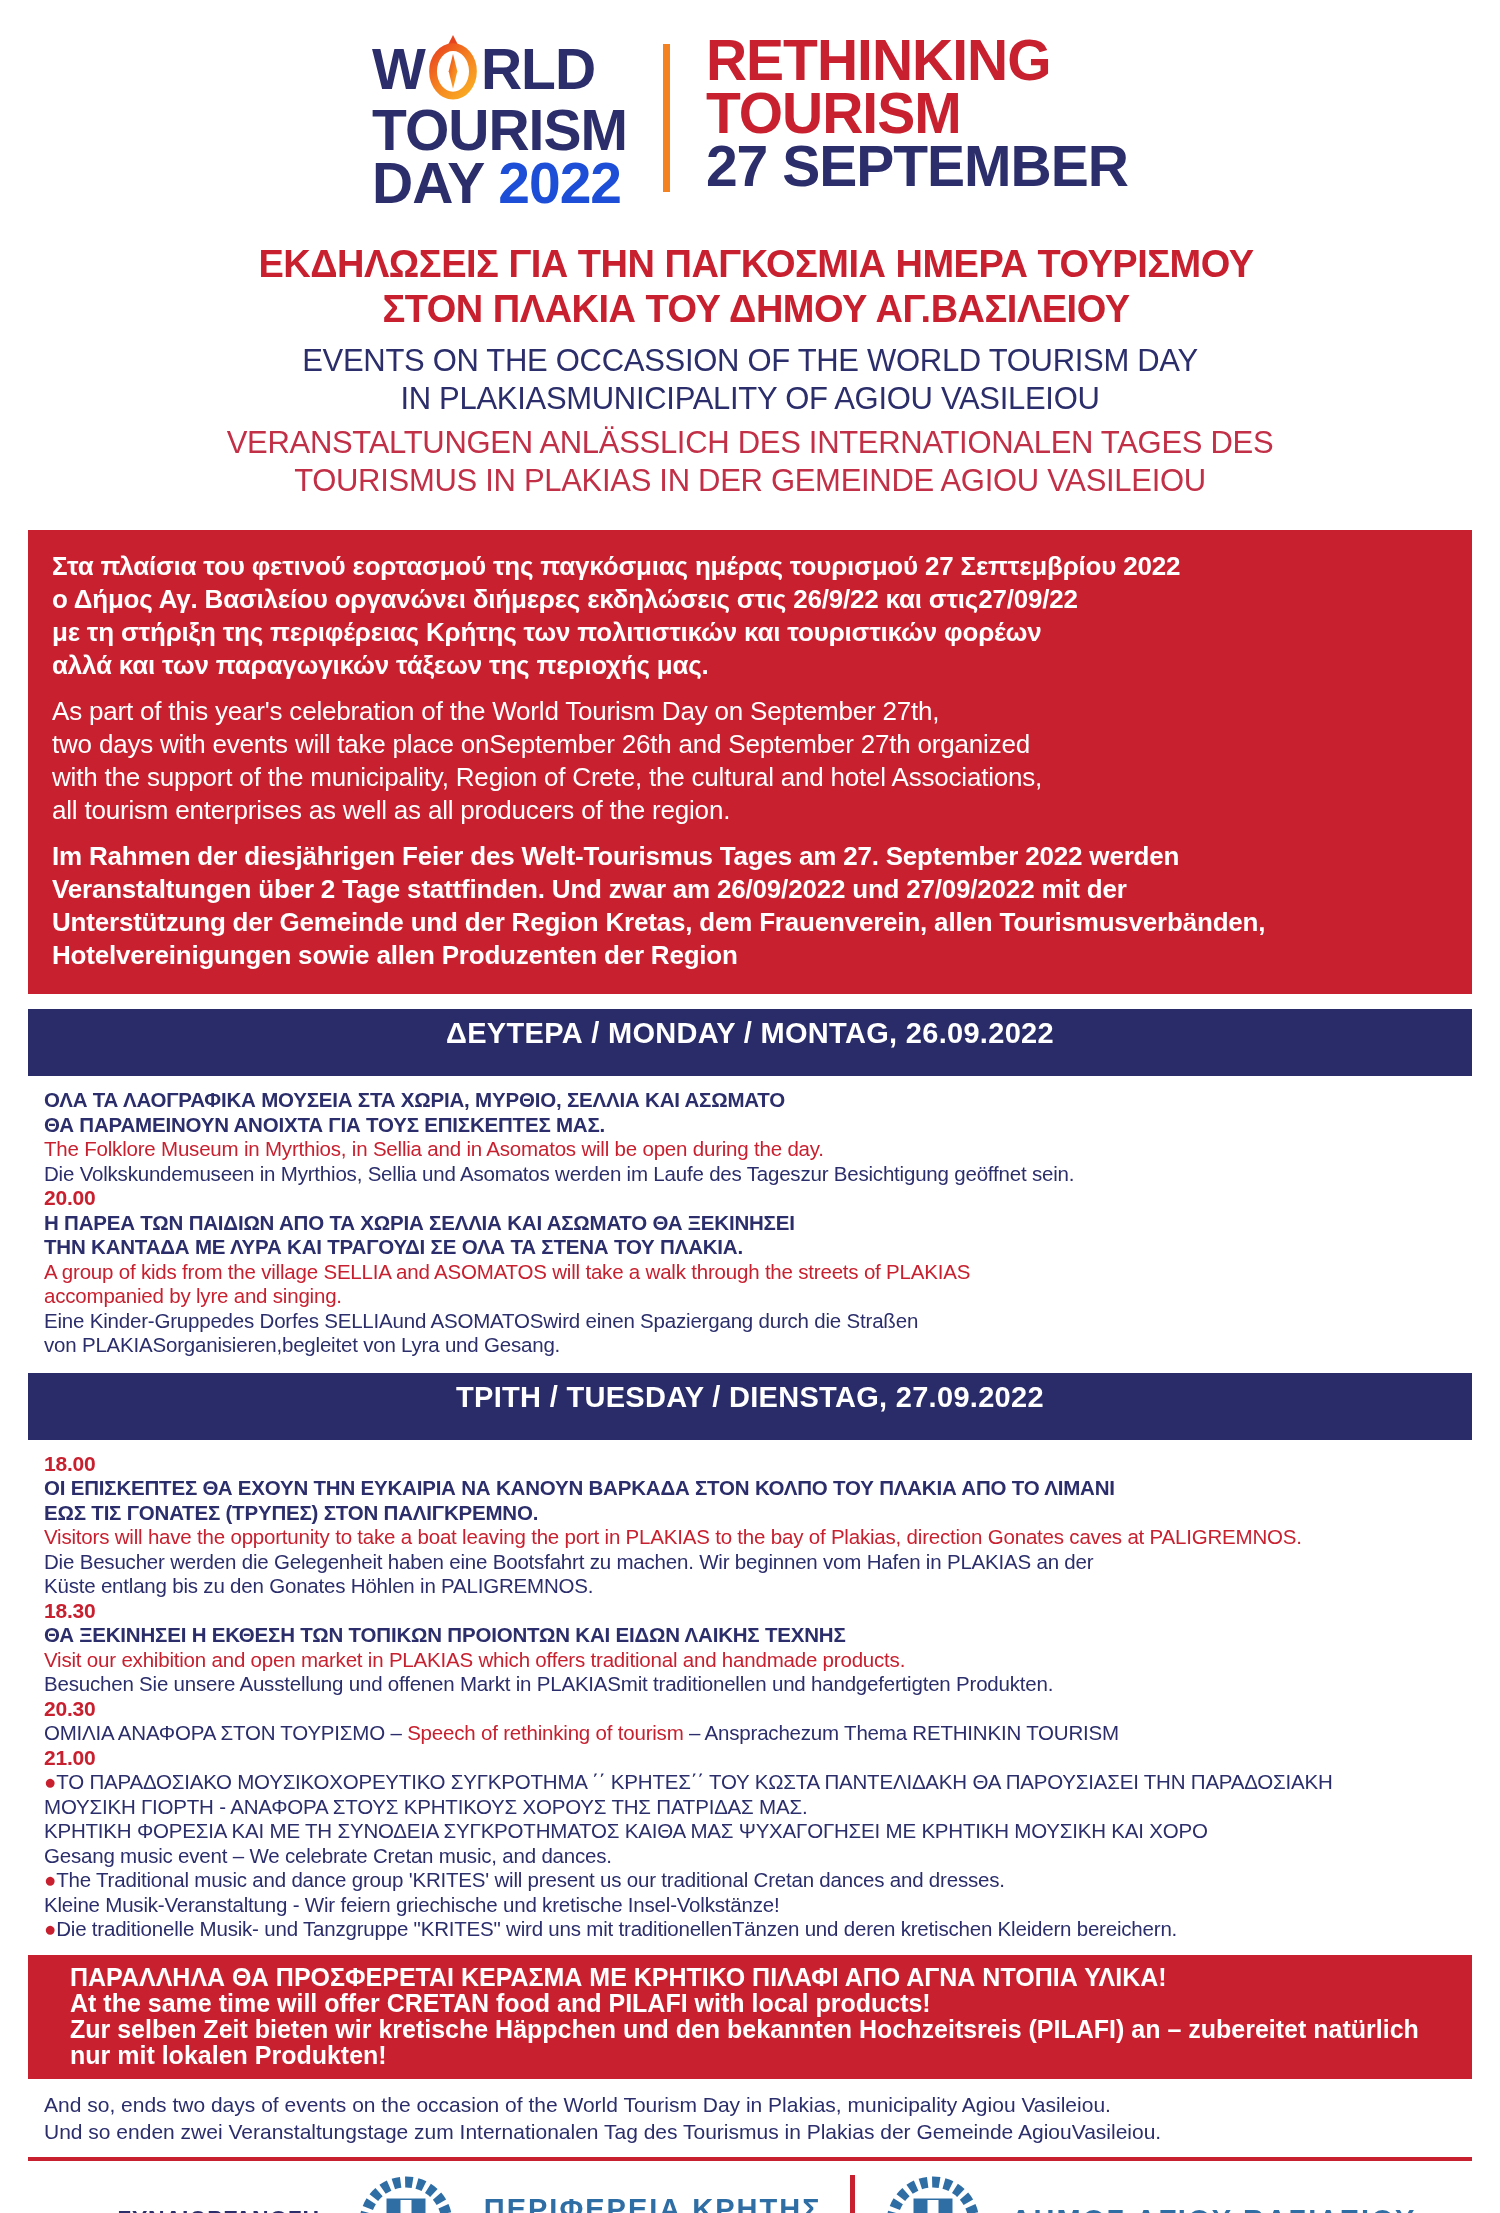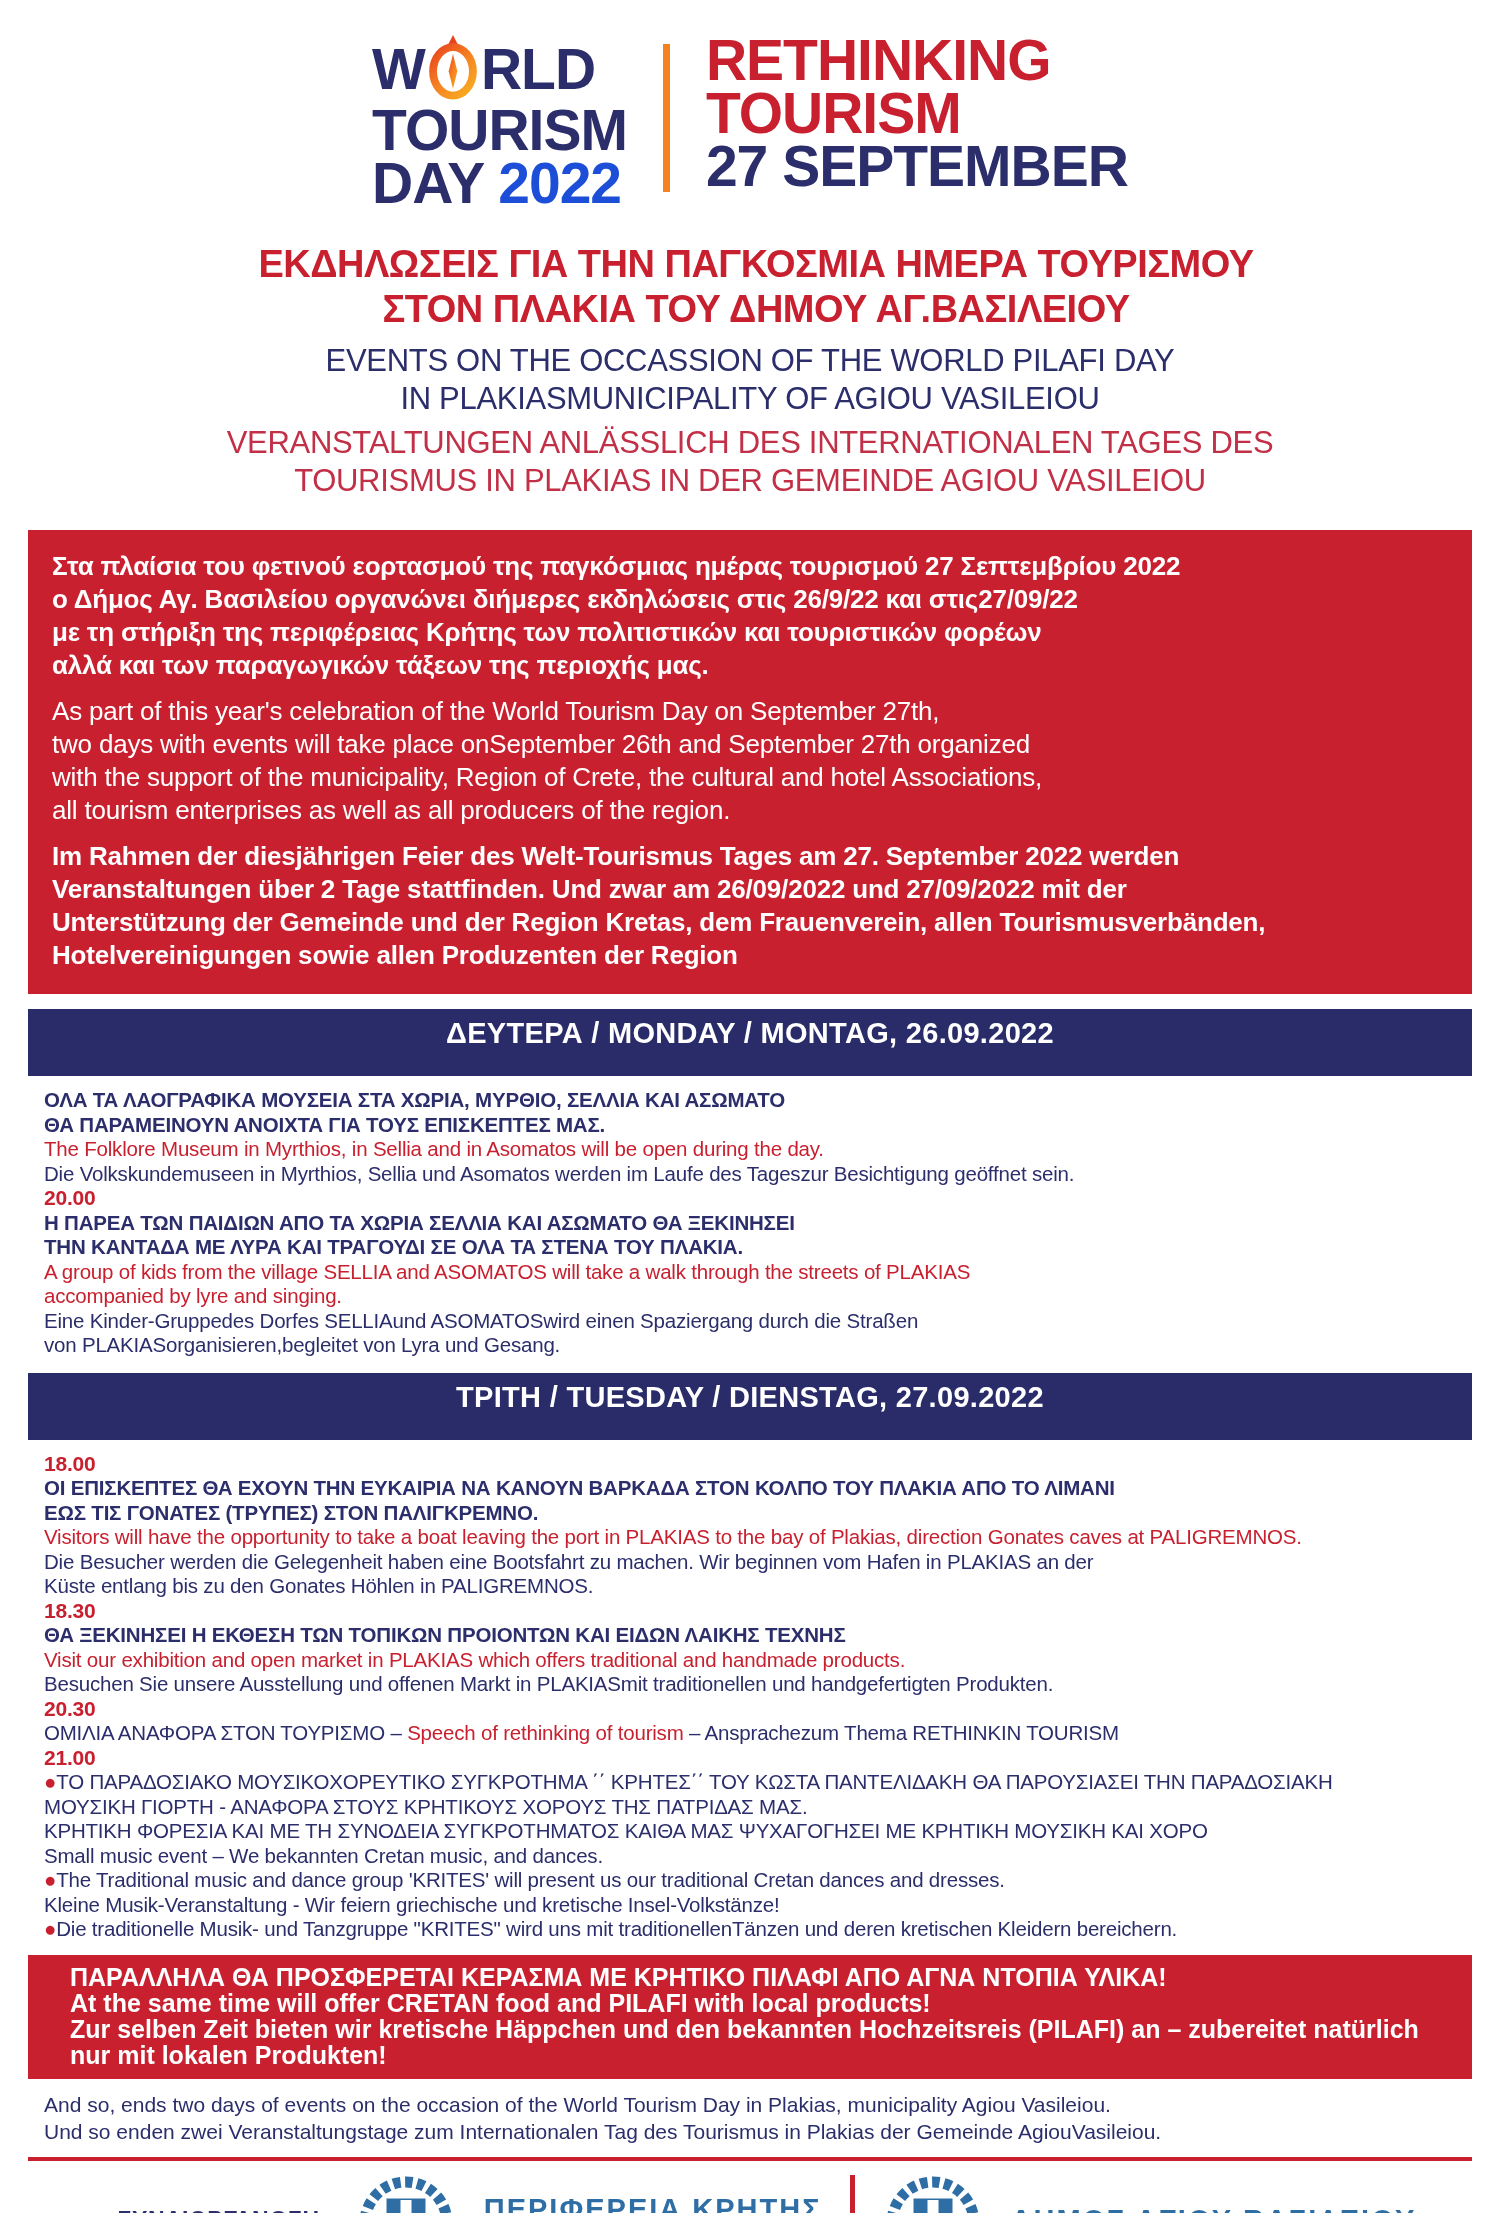--- a/index.html
+++ b/index.html
@@ -98,21 +98,21 @@
       <div>TOURISM</div>
       <div class="date-line">27 SEPTEMBER</div>
     </div>
   </div>
 
   <div class="title-el">
     <div class="line">ΕΚΔΗΛΩΣΕΙΣ ΓΙΑ ΤΗΝ ΠΑΓΚΟΣΜΙΑ ΗΜΕΡΑ ΤΟΥΡΙΣΜΟΥ</div>
     <div class="line">ΣΤΟΝ ΠΛΑΚΙΑ ΤΟΥ ΔΗΜΟΥ ΑΓ.ΒΑΣΙΛΕΙΟΥ</div>
   </div>
   <div class="title-en">
-    <div class="line">EVENTS ON THE OCCASSION OF THE WORLD PILAFI DAY</div>
+    <div class="line">EVENTS ON THE OCCASSION OF THE WORLD TOURISM DAY</div>
     <div class="line">IN PLAKIASMUNICIPALITY OF AGIOU VASILEIOU</div>
   </div>
   <div class="title-de">
     <div class="line">VERANSTALTUNGEN ANLÄSSLICH DES INTERNATIONALEN TAGES DES</div>
     <div class="line">TOURISMUS IN PLAKIAS IN DER GEMEINDE AGIOU VASILEIOU</div>
   </div>
 
   <div class="intro-box">
     <div class="para bold-para">
       <div class="line">Στα πλαίσια του φετινού εορτασμού της παγκόσμιας ημέρας τουρισμού 27 Σεπτεμβρίου 2022</div>
@@ -166,21 +166,21 @@
     <div class="line time">20.30</div>
     <div class="line">
       <span class="t-navy">ΟΜΙΛΙΑ ΑΝΑΦΟΡΑ ΣΤΟΝ ΤΟΥΡΙΣΜΟ – </span><span class="t-red">Speech of rethinking of tourism</span><span class="t-navy"> – Ansprachezum Thema RETHINKIN TOURISM</span>
     </div>
     <div class="line time">21.00</div>
     <div class="line">
       <span class="bullet">●</span><span class="t-navy">ΤΟ ΠΑΡΑΔΟΣΙΑΚΟ ΜΟΥΣΙΚΟΧΟΡΕΥΤΙΚΟ ΣΥΓΚΡΟΤΗΜΑ ΄΄ ΚΡΗΤΕΣ΄΄ ΤΟΥ ΚΩΣΤΑ ΠΑΝΤΕΛΙΔΑΚΗ ΘΑ ΠΑΡΟΥΣΙΑΣΕΙ ΤΗΝ ΠΑΡΑΔΟΣΙΑΚΗ</span>
     </div>
     <div class="line t-navy">ΜΟΥΣΙΚΗ ΓΙΟΡΤΗ - ΑΝΑΦΟΡΑ ΣΤΟΥΣ ΚΡΗΤΙΚΟΥΣ  ΧΟΡΟΥΣ ΤΗΣ ΠΑΤΡΙΔΑΣ ΜΑΣ.</div>
     <div class="line t-navy">ΚΡΗΤΙΚΗ ΦΟΡΕΣΙΑ ΚΑΙ ΜΕ ΤΗ ΣΥΝΟΔΕΙΑ  ΣΥΓΚΡΟΤΗΜΑΤΟΣ ΚΑΙΘΑ ΜΑΣ ΨΥΧΑΓΟΓΗΣΕΙ ΜΕ ΚΡΗΤΙΚΗ ΜΟΥΣΙΚΗ ΚΑΙ ΧΟΡΟ</div>
-    <div class="line t-navy">Small music event – We bekannten Cretan music, and dances.</div>
+    <div class="line t-navy">Gesang music event – We celebrate Cretan music, and dances.</div>
     <div class="line">
       <span class="bullet">●</span><span class="t-navy">The Traditional music and dance group 'KRITES' will present us our traditional Cretan dances and dresses.</span>
     </div>
     <div class="line t-navy">Kleine Musik-Veranstaltung - Wir feiern griechische und kretische Insel-Volkstänze!</div>
     <div class="line">
       <span class="bullet">●</span><span class="t-navy">Die traditionelle Musik- und Tanzgruppe "KRITES" wird uns mit traditionellenTänzen und deren kretischen Kleidern bereichern.</span>
     </div>
   </div>
 
   <div class="outro-box">

